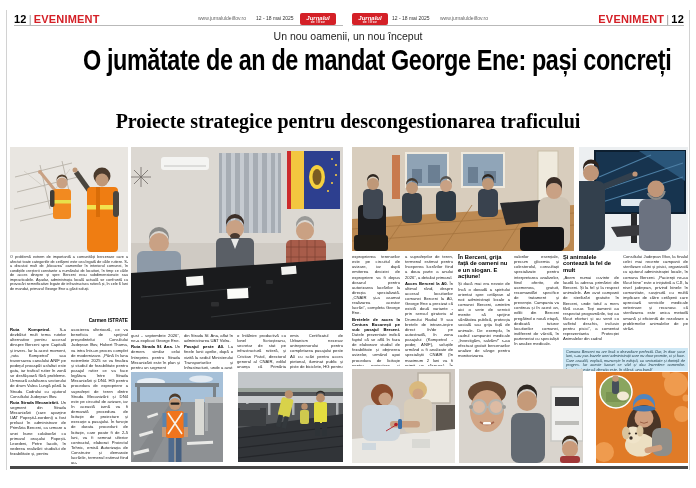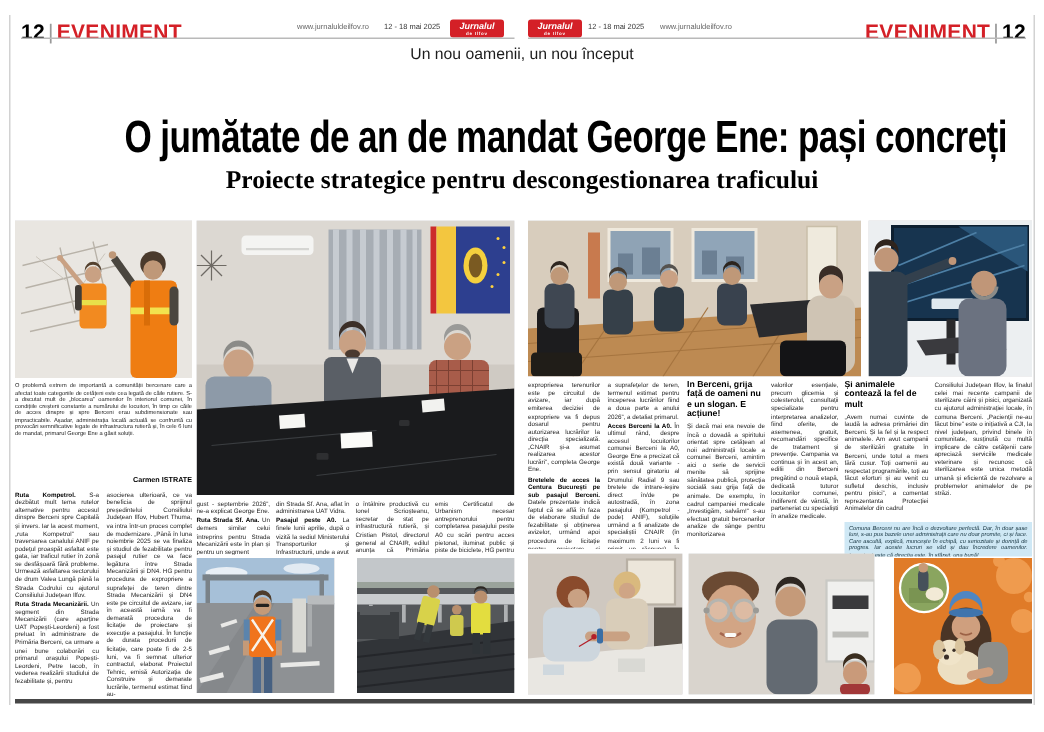--- a/index.html
+++ b/index.html
@@ -1,35 +1,35 @@
 <!DOCTYPE html>
 <html><head>
 <meta charset="utf-8">
 <style>
   html,body{margin:0;padding:0;background:#ededed;}
   .spread{position:relative;width:696px;height:488px;background:#ffffff;overflow:hidden;
           font-family:"Liberation Sans",sans-serif;color:#111;}
   .edge{position:absolute;width:1px;background:#d2d2d2;}
   .rule{position:absolute;height:1px;background:#b9b9b9;}
-  .mast{position:absolute;font-size:14px;font-weight:bold;letter-spacing:.2px;white-space:nowrap;}
+  .mast{position:absolute;font-size:11px;font-weight:bold;letter-spacing:.2px;white-space:nowrap;}
   .mast .pg{color:#000;}
   .mast .sep{color:#999;font-weight:normal;padding:0 2px;}
   .red{color:#d42027;}
   .tiny{position:absolute;font-size:5px;color:#666;white-space:nowrap;}
   .logo{position:absolute;background:#d42027;border-radius:2px;color:#fff;text-align:center;
         font-weight:bold;font-style:italic;line-height:1;padding-top:1.5px;box-sizing:border-box;}
   .logo .l1{font-size:6px;display:block;}
   .logo .l2{font-size:3px;display:block;font-style:normal;letter-spacing:.5px;}
   .kick{position:absolute;left:0;right:0;top:30px;text-align:center;font-size:10.5px;color:#1c1c1c;}
   .hl{position:absolute;left:0;right:0;top:44px;text-align:center;}
-  .hl div{height:31px;margin-top:32px;}
+  .hl div{height:31px;}
   .hl span{display:inline-block;transform:scaleX(.78);transform-origin:50% 50%;white-space:nowrap;
            font-weight:bold;font-size:30px;line-height:31px;letter-spacing:-.5px;color:#000;}
   .shl{position:absolute;left:0;right:0;top:110px;text-align:center;
-       font-family:"Liberation Serif",serif;font-weight:bold;font-size:17px;color:#000;}
+       font-family:"Liberation Serif",serif;font-weight:bold;font-size:20px;color:#000;}
   .photo{position:absolute;overflow:hidden;background:#ddd;}
   .photo svg{display:block;width:100%;height:100%;}
   .intro{position:absolute;font-size:3.8px;line-height:1.2;text-align:justify;color:#222;overflow:hidden;}
   .byline{position:absolute;font-size:4.8px;font-weight:bold;text-align:right;color:#000;}
   .col{position:absolute;font-size:4.2px;line-height:1.22;text-align:justify;color:#222;overflow:hidden;}
   .col p{margin:0 0 1px 0;}
   .col b{color:#000;}
   .subhead{font-weight:bold;color:#000;font-size:5.8px;line-height:1.12;margin-bottom:1.5px;text-align:left;}
   .bluebox{position:absolute;background:#cfe8f5;color:#15333f;font-style:italic;font-size:3.8px;
            line-height:1.18;text-align:justify;padding:2px 3px;box-sizing:border-box;overflow:hidden;}

